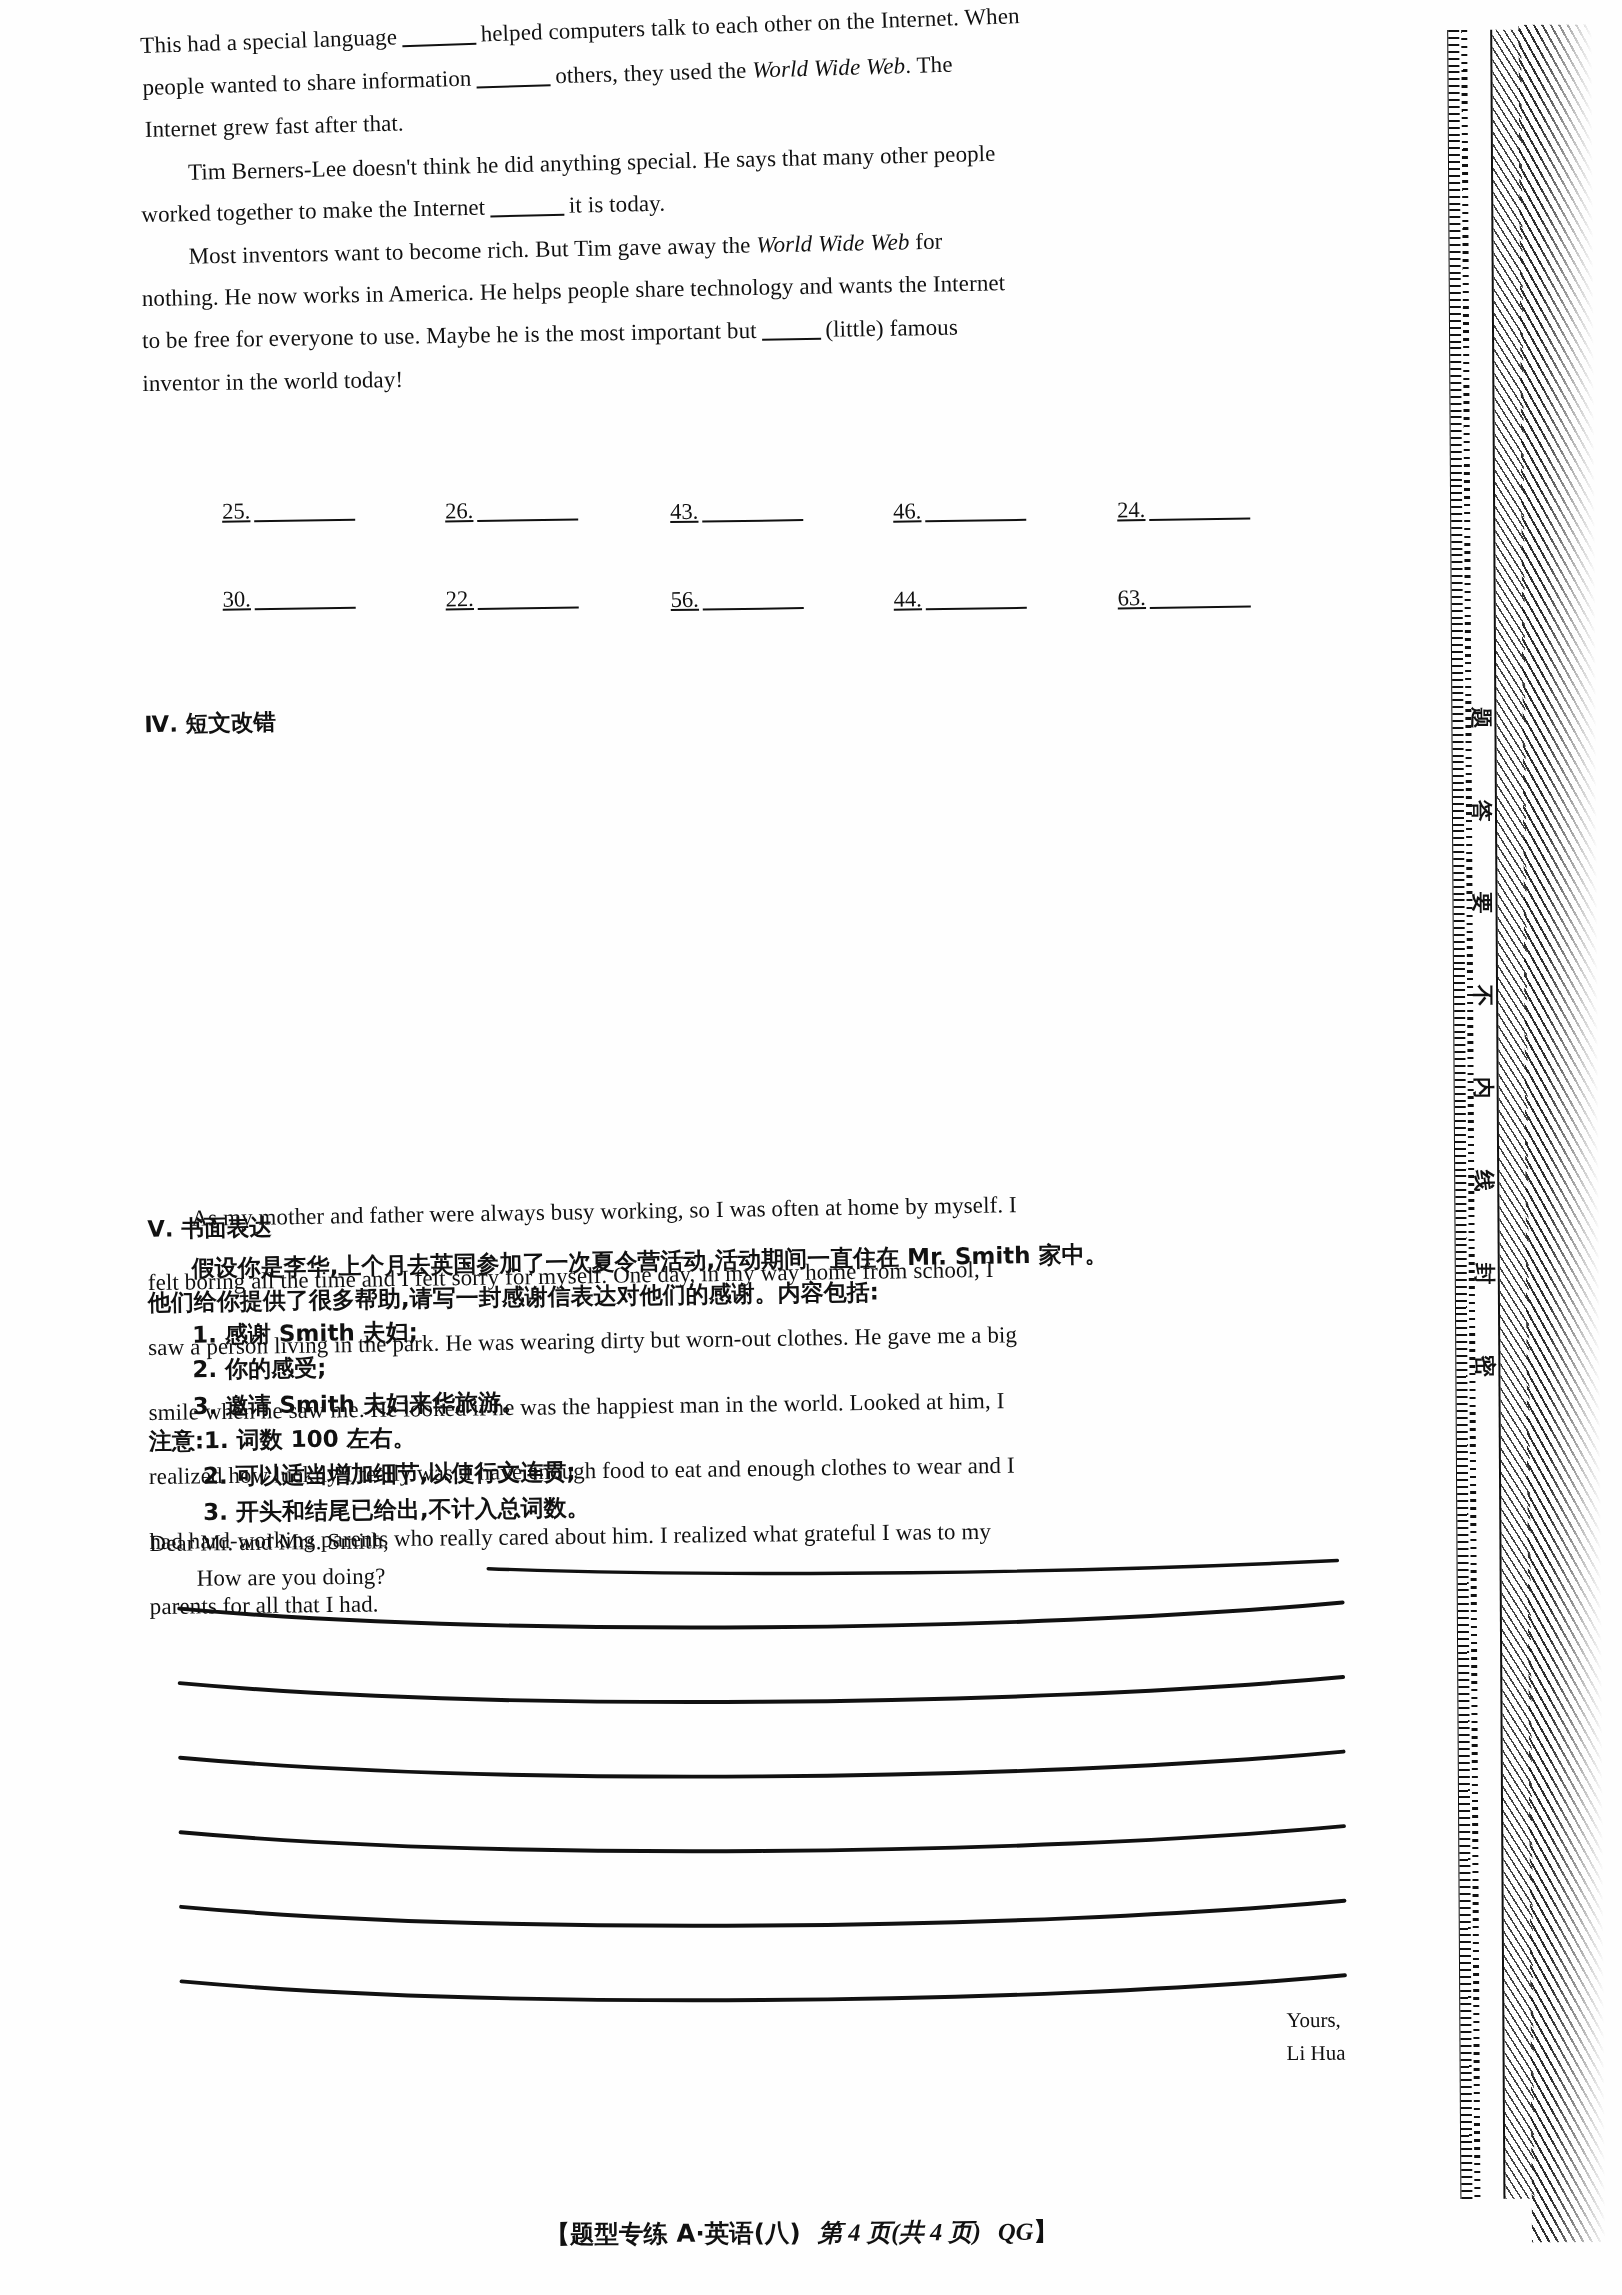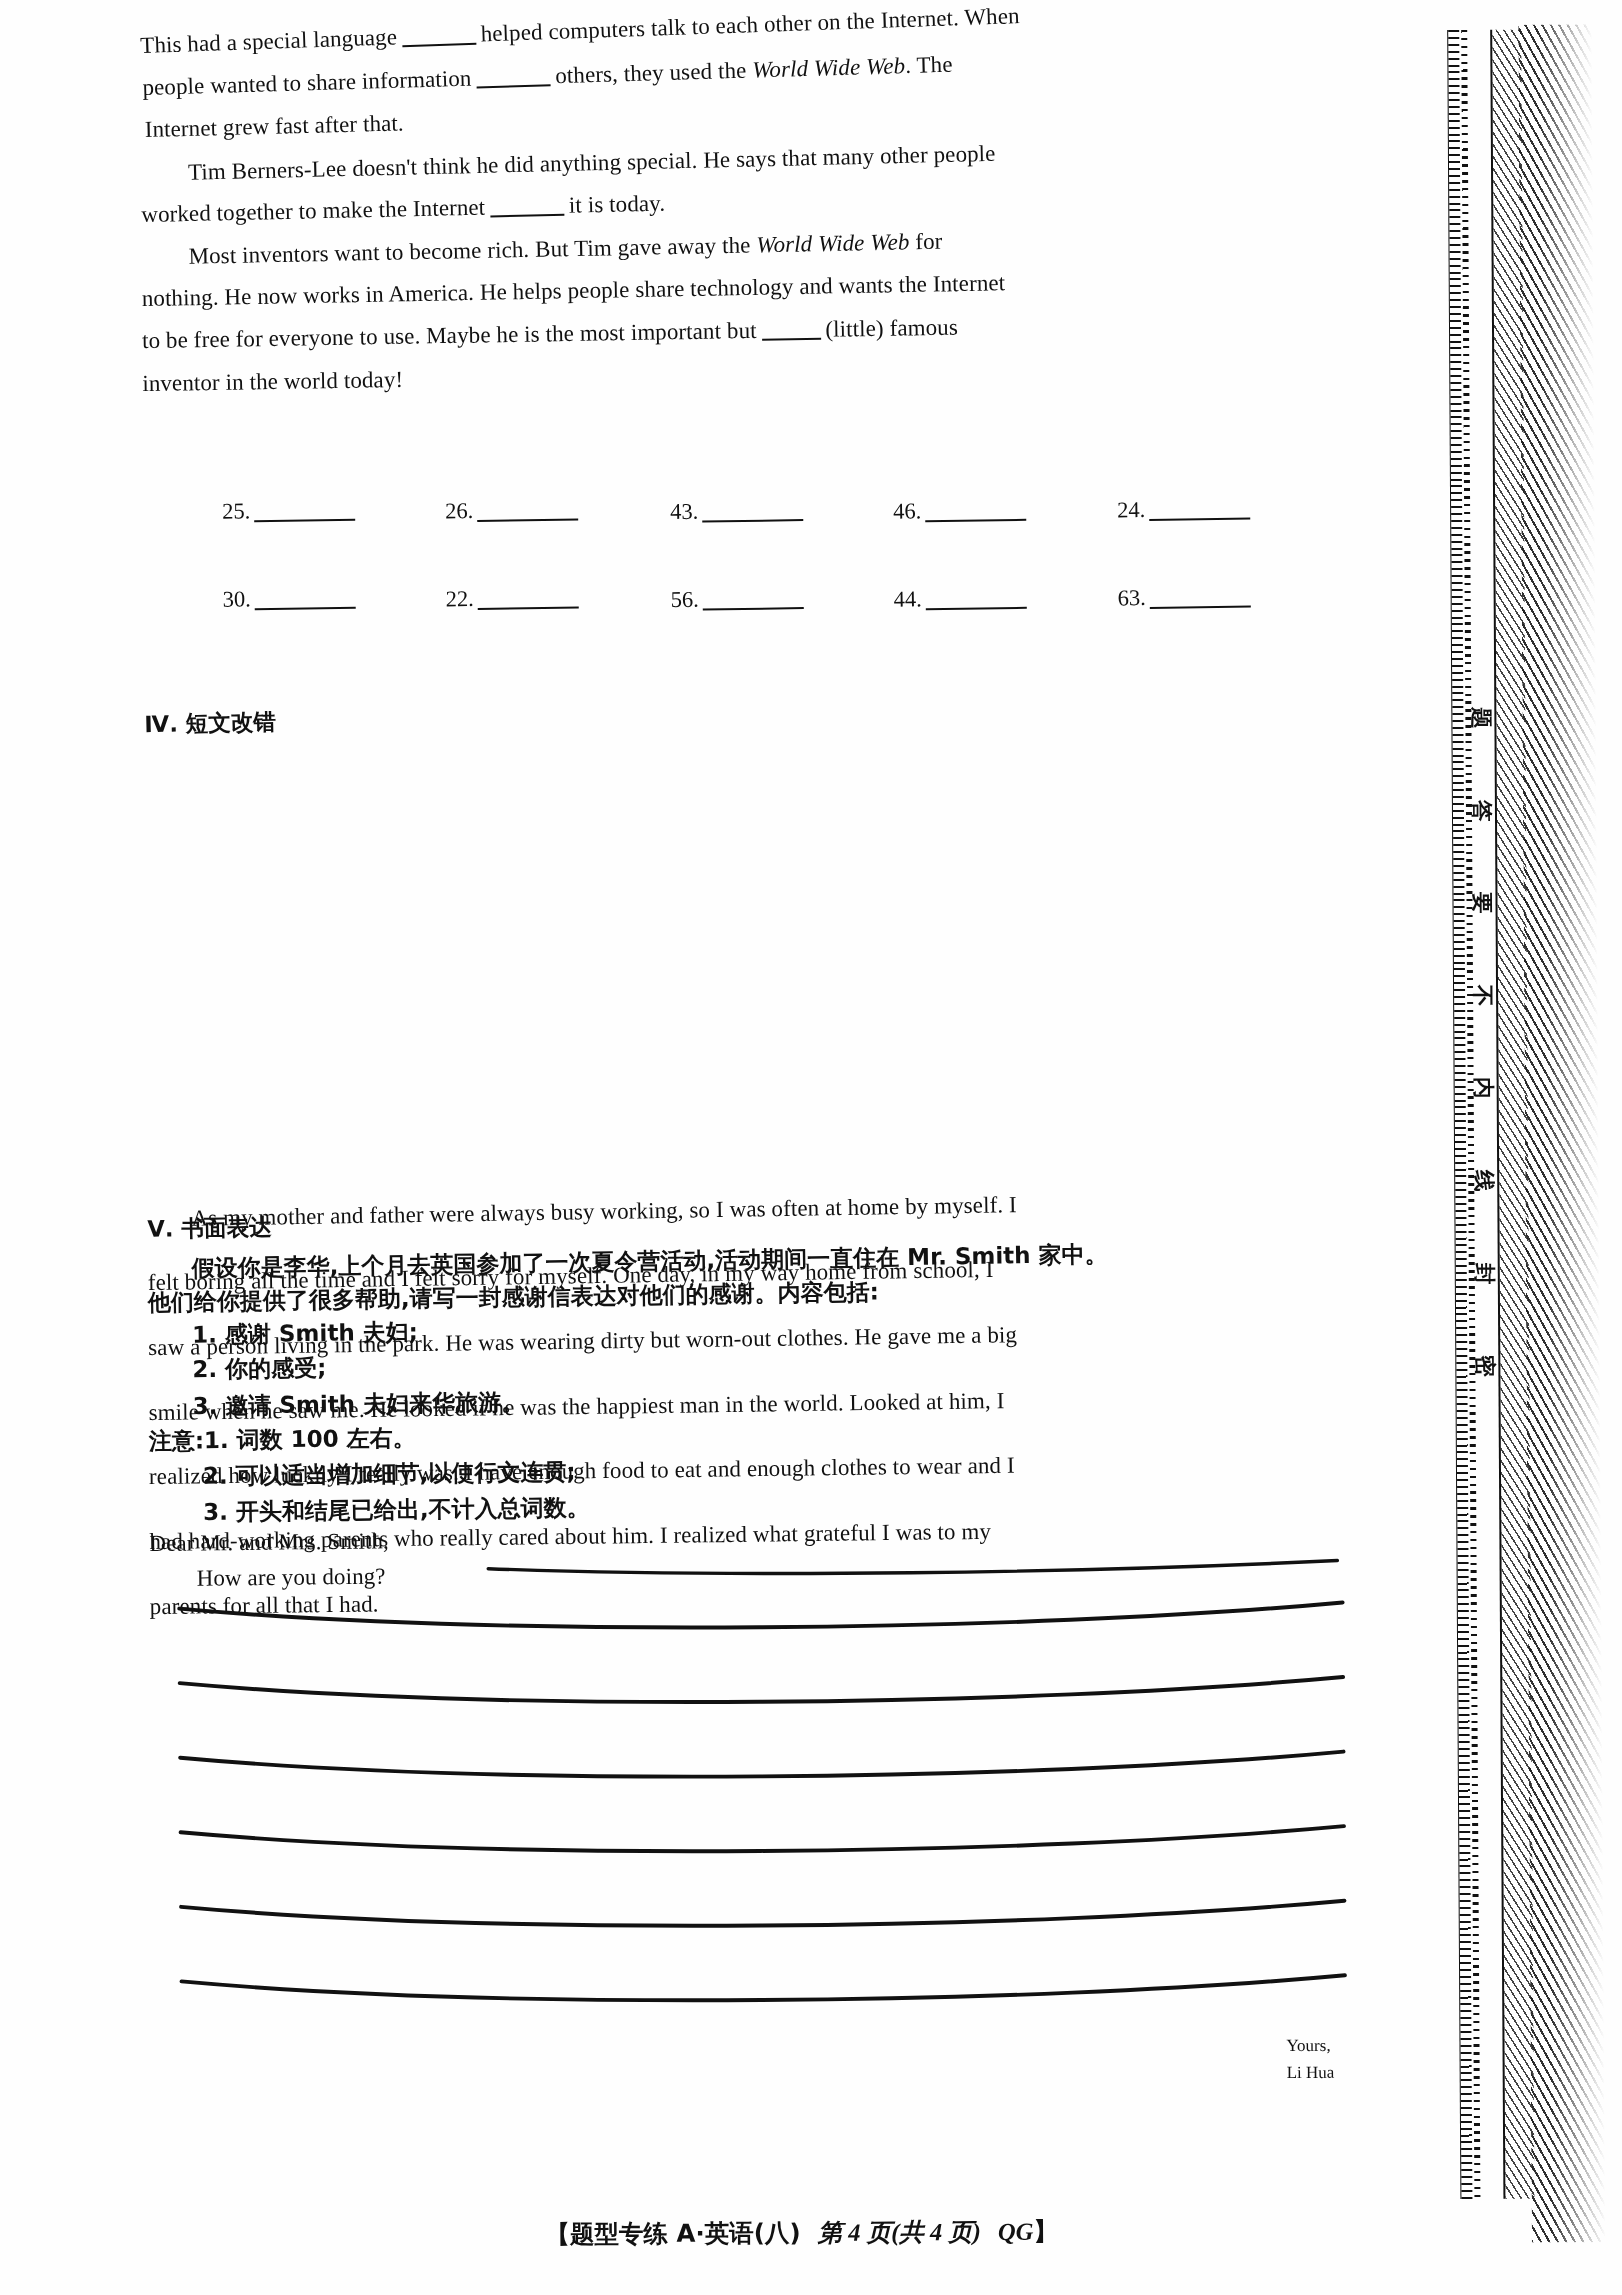--- a/index.html
+++ b/index.html
@@ -70,21 +70,21 @@
   .blankline{
     display:inline-block;width:74px;border-bottom:2.5px solid #111;
     vertical-align:-2.9px;margin:0 4.9px;
   }
   .blankline.sm{width:59px;}
 
   
   #answers{position:absolute;left:79px;top:461px;width:1178px;}
   .ansrow{position:absolute;left:0;width:1178px;height:44px;}
   .ansitem{position:absolute;font-size:22.6px;white-space:nowrap;}
-  .ansitem .num{display:inline-block;}
+  .ansitem .num{display:inline-block;text-decoration:underline;}
   .ansitem .rule{
     display:inline-block;width:101px;height:0;border-bottom:2.9px solid #111;
     vertical-align:-3.9px;margin-left:3.9px;
   }
 
   
   .sec-head{
     position:absolute;left:0;font-size:22.6px;font-weight:700;
     font-family:"DejaVu Sans","Liberation Sans",sans-serif;white-space:nowrap;
   }
@@ -96,21 +96,21 @@
   }
 
   
   #writing{position:absolute;left:0px;top:1561px;width:1345px;height:520px;}
   #writing svg{display:block;width:100%;height:100%;}
 
   
   #firstrule{position:absolute;left:0;top:1521px;width:1345px;height:34px;}
 
   
-  #sign{position:absolute;left:1134px;top:1978px;font-size:17px;line-height:1.55;margin-top:29px;}
+  #sign{position:absolute;left:1134px;top:1978px;font-size:21px;line-height:1.55;}
 
   
   #footer{
     position:absolute;left:0;top:2187px;width:1296px;text-align:center;
     font-size:24.5px;font-weight:700;white-space:nowrap;
     font-family:"DejaVu Sans","Liberation Sans",sans-serif;
   }
   #footer .fen{font-family:"Liberation Serif","DejaVu Serif",serif;font-style:italic;}
 
   

